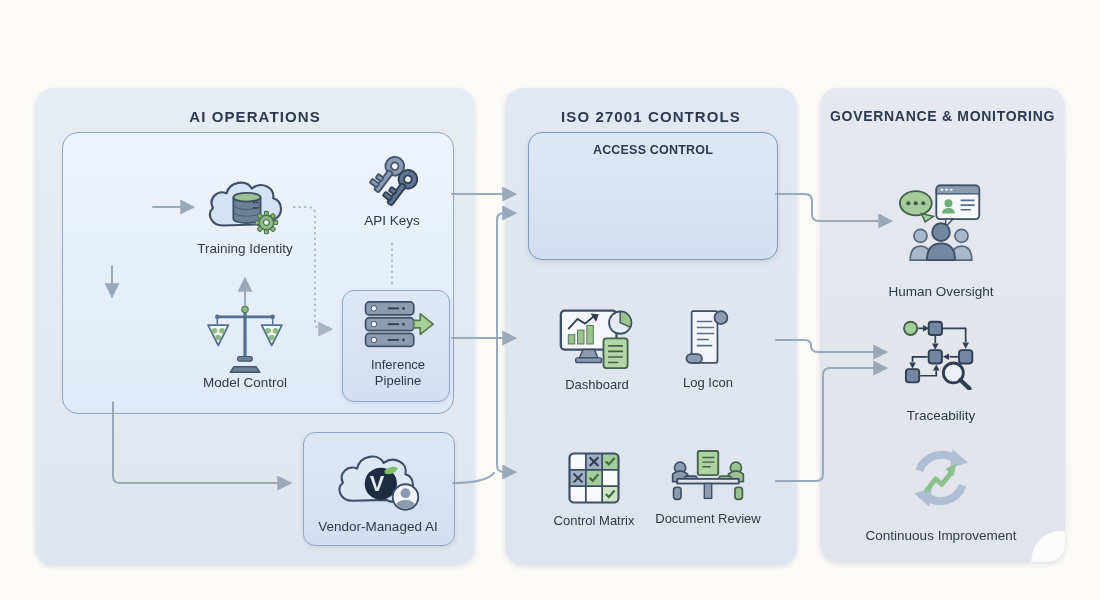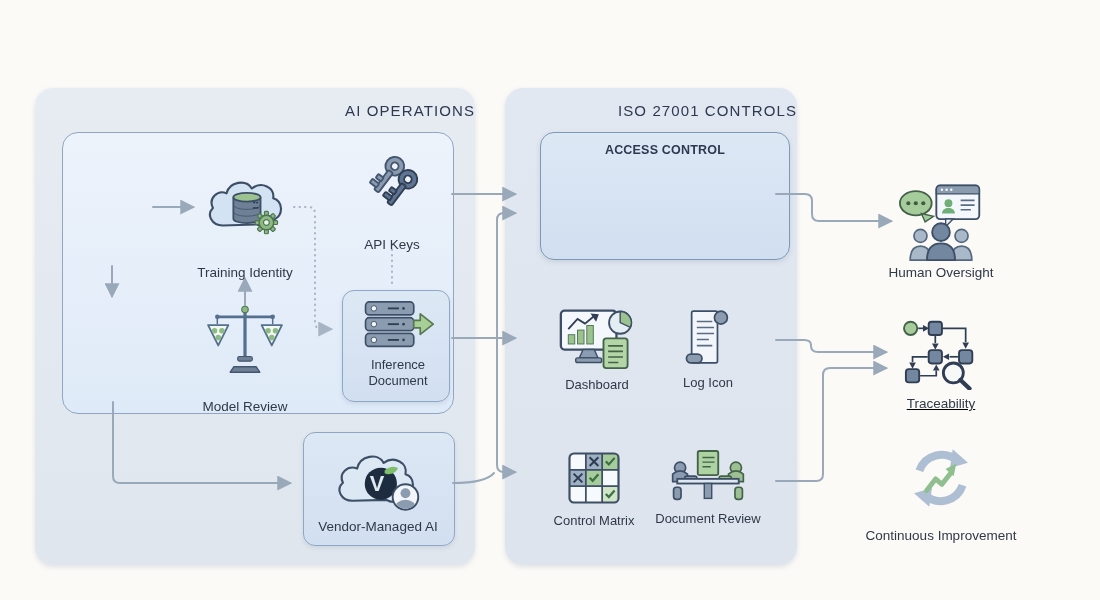--- a/index.html
+++ b/index.html
@@ -10,50 +10,50 @@
   .canvas{position:relative;width:1100px;height:600px;}
   .panel{
     position:absolute;border-radius:18px;
     background:linear-gradient(180deg,#e7ecf3 0%,#e0e6ee 100%);
     box-shadow:0 2px 5px rgba(120,135,160,.22);
   }
   #panel-ai{left:35px;top:88px;width:440px;height:477px;}
   #panel-iso{left:505px;top:88px;width:292px;height:477px;background:linear-gradient(180deg,#e2e8f1,#dde4ee);}
   #panel-gov{left:820px;top:88px;width:245px;height:474px;background:linear-gradient(180deg,#e5e8ee,#e1e5eb);overflow:hidden;}
   .panel-header{
-    position:absolute;top:14px;left:0;width:100%;text-align:right;
-    font-size:15px;font-weight:400;letter-spacing:1.1px;color:#2c3950;
+    position:absolute;top:20px;left:0;width:100%;text-align:center;
+    font-size:15px;font-weight:700;letter-spacing:1.1px;color:#2c3950;
   }
   #panel-gov .panel-header{font-size:14px;letter-spacing:.7px;}
   .ops-box{
     position:absolute;left:62px;top:132px;width:390px;height:280px;
     border:1.5px solid #8fa7c4;border-radius:16px;
     background:linear-gradient(180deg,#edf3fb,#dfeaf8);
   }
   .sub-box{
     position:absolute;border:1.5px solid #8fa7c4;border-radius:12px;
     background:linear-gradient(180deg,#dde8f5,#d2dff0);
     box-shadow:0 2px 4px rgba(90,110,140,.15);
   }
   #box-inference{left:342px;top:290px;width:106px;height:110px;}
   #box-vendor{left:303px;top:432px;width:150px;height:112px;}
   .gbox{
     position:absolute;left:528px;width:248px;
     border:1.5px solid #7e98b8;border-radius:14px;
     background:linear-gradient(180deg,#dde8f5,#d1dff0);
-    box-shadow:0 2px 5px rgba(90,110,140,.18);z-index:1;margin-left:12px;
+    box-shadow:0 2px 5px rgba(90,110,140,.18);z-index:1;
   }
   #gbox-access{top:132px;height:126px;}
   #gbox-operational{top:277px;height:121px;}
   #gbox-risk{top:420px;height:120px;}
   .gbox-title{
     position:absolute;top:10px;left:0;width:100%;text-align:center;
     font-size:12.5px;font-weight:700;letter-spacing:.2px;color:#2c3950;
   }
-  .node{position:absolute;display:flex;flex-direction:column;align-items:center;gap:24px;z-index:3;}
+  .node{position:absolute;display:flex;flex-direction:column;align-items:center;gap:0;z-index:3;}
   .node .lbl,.item .lbl{
     font-size:13.5px;font-weight:500;color:#2f3947;text-align:center;line-height:1.22;
   }
   .item{position:absolute;top:31px;width:112px;display:flex;flex-direction:column;align-items:center;gap:7px;}
   .item .lbl{font-size:13px;}
   .inbox-label{font-size:13px;font-weight:500;color:#2f3947;text-align:center;line-height:1.25;width:84px;}
   #overlay{position:absolute;left:0;top:0;z-index:2;pointer-events:none;}
   .petal{
     position:absolute;right:-8px;bottom:-8px;width:40px;height:40px;
     background:#ffffff;opacity:.85;border-radius:70% 12% 70% 12%;transform:rotate(8deg);
@@ -67,20 +67,24 @@
 
   <div class="panel" id="panel-ai">
     <div class="panel-header">AI OPERATIONS</div>
     <div class="ops-box" style="left:27px;top:44px;"></div>
   </div>
 
   <div class="panel" id="panel-iso">
     <div class="panel-header">ISO 27001 CONTROLS</div>
   </div>
 
+  <div class="panel" id="panel-gov">
+    <div class="panel-header">GOVERNANCE &amp; MONITORING</div>
+    <div class="petal"></div>
+  </div>
 
   <div class="sub-box" id="box-inference"></div>
   <div class="sub-box" id="box-vendor"></div>
 
   <div class="gbox" id="gbox-access">
     <div class="gbox-title">ACCESS CONTROL</div>
   </div>
 
   <svg id="overlay" width="1100" height="600">
     <defs>
@@ -169,42 +173,42 @@
       <circle cx="9" cy="30" r="3" fill="#8cba83"></circle>
         <circle cx="17" cy="30" r="3" fill="#8cba83"></circle>
         <circle cx="13" cy="37.5" r="3" fill="#8cba83"></circle>
       <path d="M60,24 H82 L71,46 Z" fill="#f4f8f3" stroke="#54708e" stroke-width="2" stroke-linejoin="round"></path>
       <circle cx="67" cy="30" r="3" fill="#8cba83"></circle>
         <circle cx="75" cy="30" r="3" fill="#8cba83"></circle>
         <circle cx="71" cy="37.5" r="3" fill="#8cba83"></circle>
       <rect x="34" y="58" width="16" height="5" rx="2" fill="#6e8096" stroke="#44566e" stroke-width="1.2"></rect>
       <path d="M30,69 L54,69 L58,75 H26 Z" fill="#6e8096" stroke="#44566e" stroke-width="1.5" stroke-linejoin="round"></path>
     </svg>
-    <span class="lbl">Model Review</span>
+    <span class="lbl">Model Control</span>
   </div>
 
   <div class="node" style="left:358px;top:300px;width:80px;gap:5px;">
     <svg viewBox="0 0 82 56" width="76" height="52">
       <g>
         <rect x="6" y="2" width="52" height="14" rx="4" fill="#8c9cb0" stroke="#3d4f66" stroke-width="1.8"></rect>
         <rect x="6" y="19" width="52" height="14" rx="4" fill="#8c9cb0" stroke="#3d4f66" stroke-width="1.8"></rect>
         <rect x="6" y="36" width="52" height="14" rx="4" fill="#8c9cb0" stroke="#3d4f66" stroke-width="1.8"></rect>
         <circle cx="15" cy="9" r="3" fill="#f2f6fa" stroke="#3d4f66"></circle>
           <path d="M30,9 h12" stroke="#2f3e52" stroke-width="2"></path>
           <circle cx="47" cy="9" r="1.4" fill="#2f3e52"></circle>
         <circle cx="15" cy="26" r="3" fill="#f2f6fa" stroke="#3d4f66"></circle>
           <path d="M30,26 h12" stroke="#2f3e52" stroke-width="2"></path>
           <circle cx="47" cy="26" r="1.4" fill="#2f3e52"></circle>
         <circle cx="15" cy="43" r="3" fill="#f2f6fa" stroke="#3d4f66"></circle>
           <path d="M30,43 h12" stroke="#2f3e52" stroke-width="2"></path>
           <circle cx="47" cy="43" r="1.4" fill="#2f3e52"></circle>
       </g>
       <path d="M58,22 h7 v-7 l14,11 -14,11 v-7 h-7 z" fill="#a9cf98" stroke="#55784f" stroke-width="1.8" stroke-linejoin="round"></path>
     </svg>
-    <span class="inbox-label">Inference Document</span>
+    <span class="inbox-label">Inference Pipeline</span>
   </div>
 
   <div class="node" style="left:310px;top:443px;width:136px;gap:4px;">
     <svg viewBox="0 0 98 76" width="96" height="72">
       <defs>
           <clipPath id="avc">
             <circle cx="78" cy="57" r="12.3"></circle>
           </clipPath>
         </defs>
       <path d="M22,61 C10,61 4,49 12,42 C7,32 17,23 27,27 C30,13 49,10 55,21 C66,13 81,21 78,33 C88,36 89,51 78,56 C74,62 64,64 58,60 Z" fill="#dce8f4" stroke="#3d4f66" stroke-width="2.2" stroke-linejoin="round"></path>
@@ -324,21 +328,21 @@
         <path d="M65,26 q8,-7 16,0 l0,8 h-16 z"></path>
         <rect x="55" y="28" width="13" height="4" rx="2"></rect>
         <rect x="72" y="40" width="8" height="13" rx="3"></rect>
       </g>
       <rect x="10" y="31" width="66" height="5" fill="#dfe7f0" stroke="#3d4f66" stroke-width="2"></rect>
       <rect x="39" y="36" width="8" height="16" fill="#8c9cb0" stroke="#3d4f66" stroke-width="1.5"></rect>
     </svg>
     <span class="lbl">Document Review</span>
   </div>
 
-  <div class="node" style="left:861px;top:178px;width:160px;gap:3px;">
+  <div class="node" style="left:861px;top:178px;width:160px;gap:22px;">
     <svg viewBox="0 0 94 90" width="88" height="84">
       <ellipse cx="20" cy="27" rx="17" ry="13" fill="#a7cc9c" stroke="#44624a" stroke-width="2"></ellipse>
       <path d="M26,38 l4,9 l9,-6 z" fill="#a7cc9c" stroke="#44624a" stroke-width="1.5"></path>
       <circle cx="12" cy="27" r="2.2" fill="#3f5a43"></circle>
         <circle cx="20" cy="27" r="2.2" fill="#3f5a43"></circle>
         <circle cx="28" cy="27" r="2.2" fill="#3f5a43"></circle>
       <rect x="42" y="8" width="46" height="36" rx="4" fill="#f4f8fc" stroke="#3d4f66" stroke-width="2"></rect>
       <path d="M42,17 v-5 a4,4 0 0 1 4,-4 h38 a4,4 0 0 1 4,4 v5 z" fill="#8c9cb0" stroke="#3d4f66" stroke-width="1.5"></path>
       <circle cx="48" cy="12.5" r="1.3" fill="#f4f8fc"></circle>
         <circle cx="53" cy="12.5" r="1.3" fill="#f4f8fc"></circle>
@@ -352,21 +356,21 @@
         <path d="M14,88 q0,-15 11,-15 q11,0 11,15 z" fill="#aab9ca" stroke="#54687e" stroke-width="1.8"></path>
         <circle cx="69" cy="62" r="7" fill="#aab9ca" stroke="#54687e" stroke-width="1.8"></circle>
         <path d="M58,88 q0,-15 11,-15 q11,0 11,15 z" fill="#aab9ca" stroke="#54687e" stroke-width="1.8"></path>
         <circle cx="47" cy="58" r="9.5" fill="#7487a0" stroke="#3d4f66" stroke-width="2"></circle>
         <path d="M32,88 q0,-18 15,-18 q15,0 15,18 z" fill="#7487a0" stroke="#3d4f66" stroke-width="2"></path>
       </g>
     </svg>
     <span class="lbl">Human Oversight</span>
   </div>
 
-  <div class="node" style="left:861px;top:316px;width:160px;gap:6px;text-decoration:underline;">
+  <div class="node" style="left:861px;top:316px;width:160px;gap:18px;">
     <svg viewBox="0 0 86 78" width="82" height="74">
       <g stroke="#2f3e52" stroke-width="1.8" fill="none">
         <path d="M19,13 H24"></path>
           <path d="M37,20 V28.5"></path>
           <path d="M44,13 H69 V27.5"></path>
         <path d="M61,43 H52"></path>
           <path d="M29,43 H13 V48.5"></path>
           <path d="M21,63 H38 V57.5"></path>
       </g>
       <g fill="#2f3e52">

